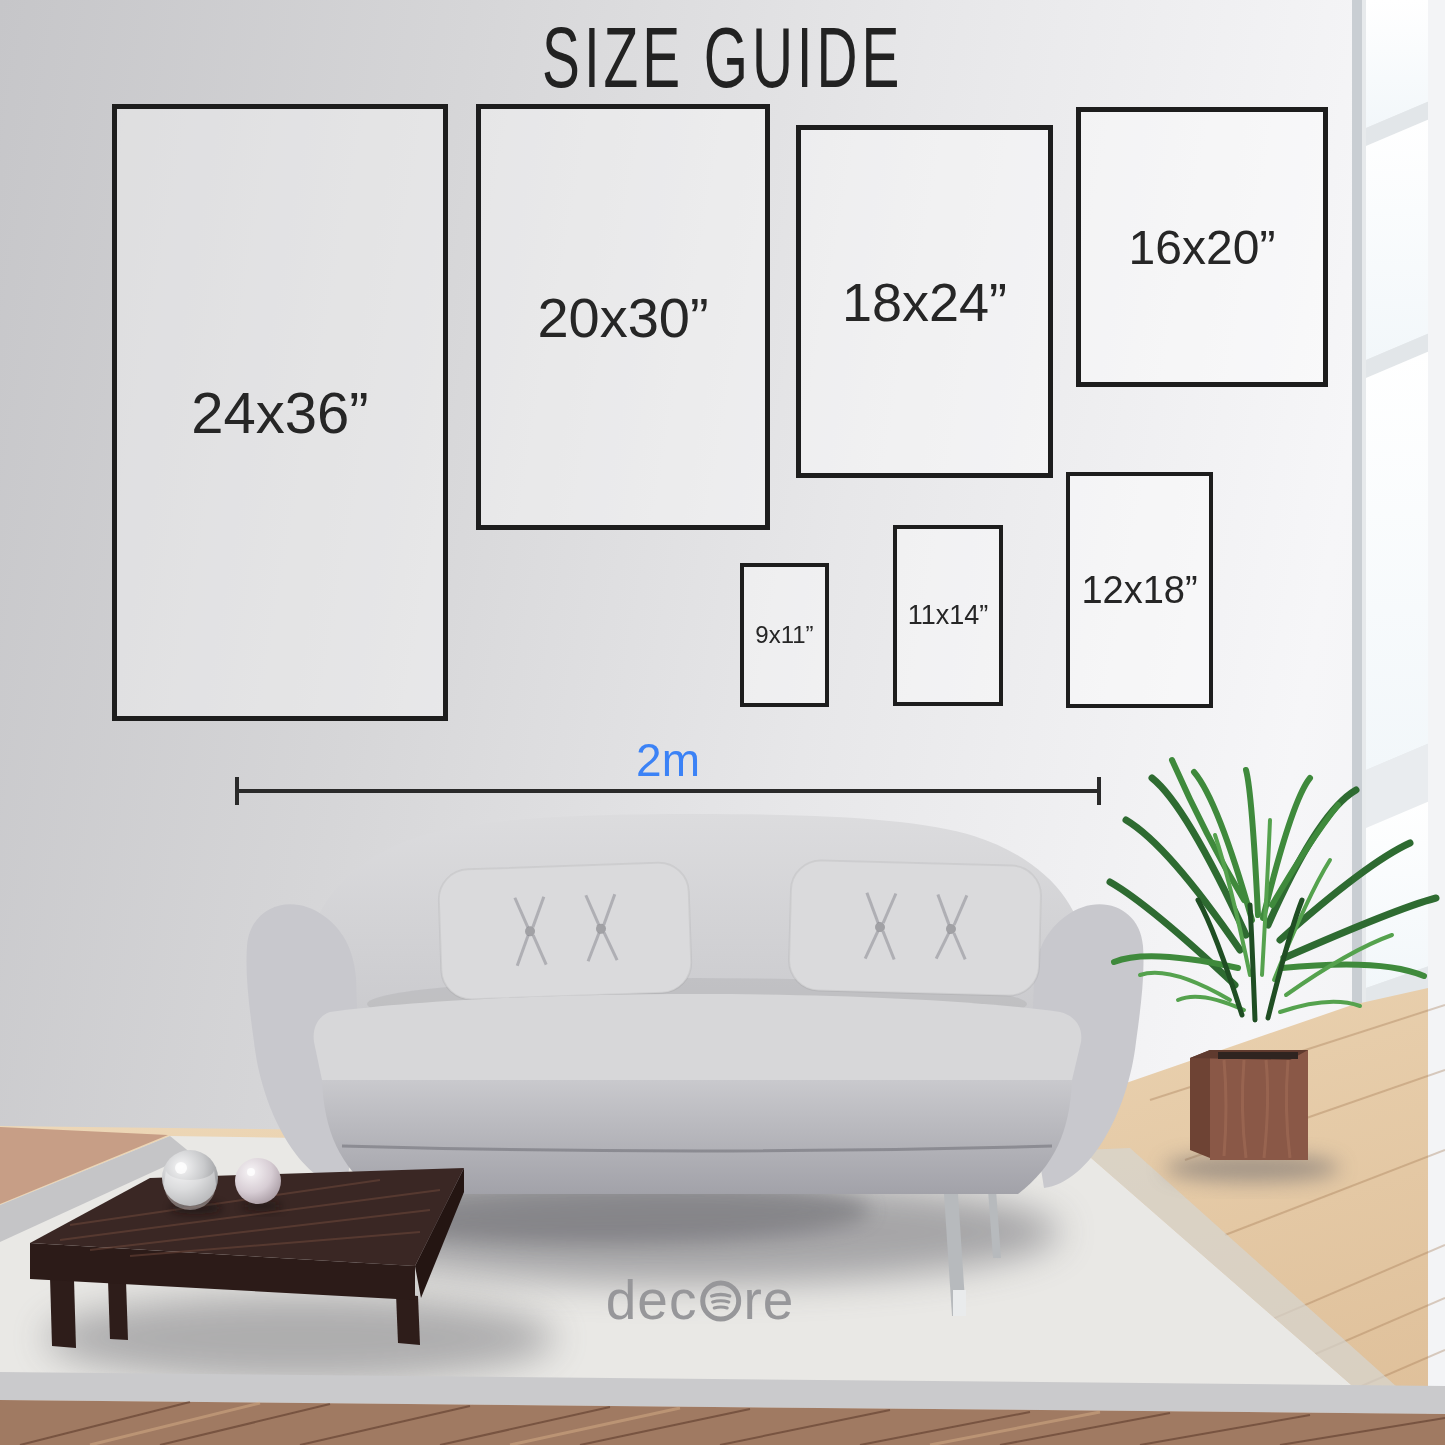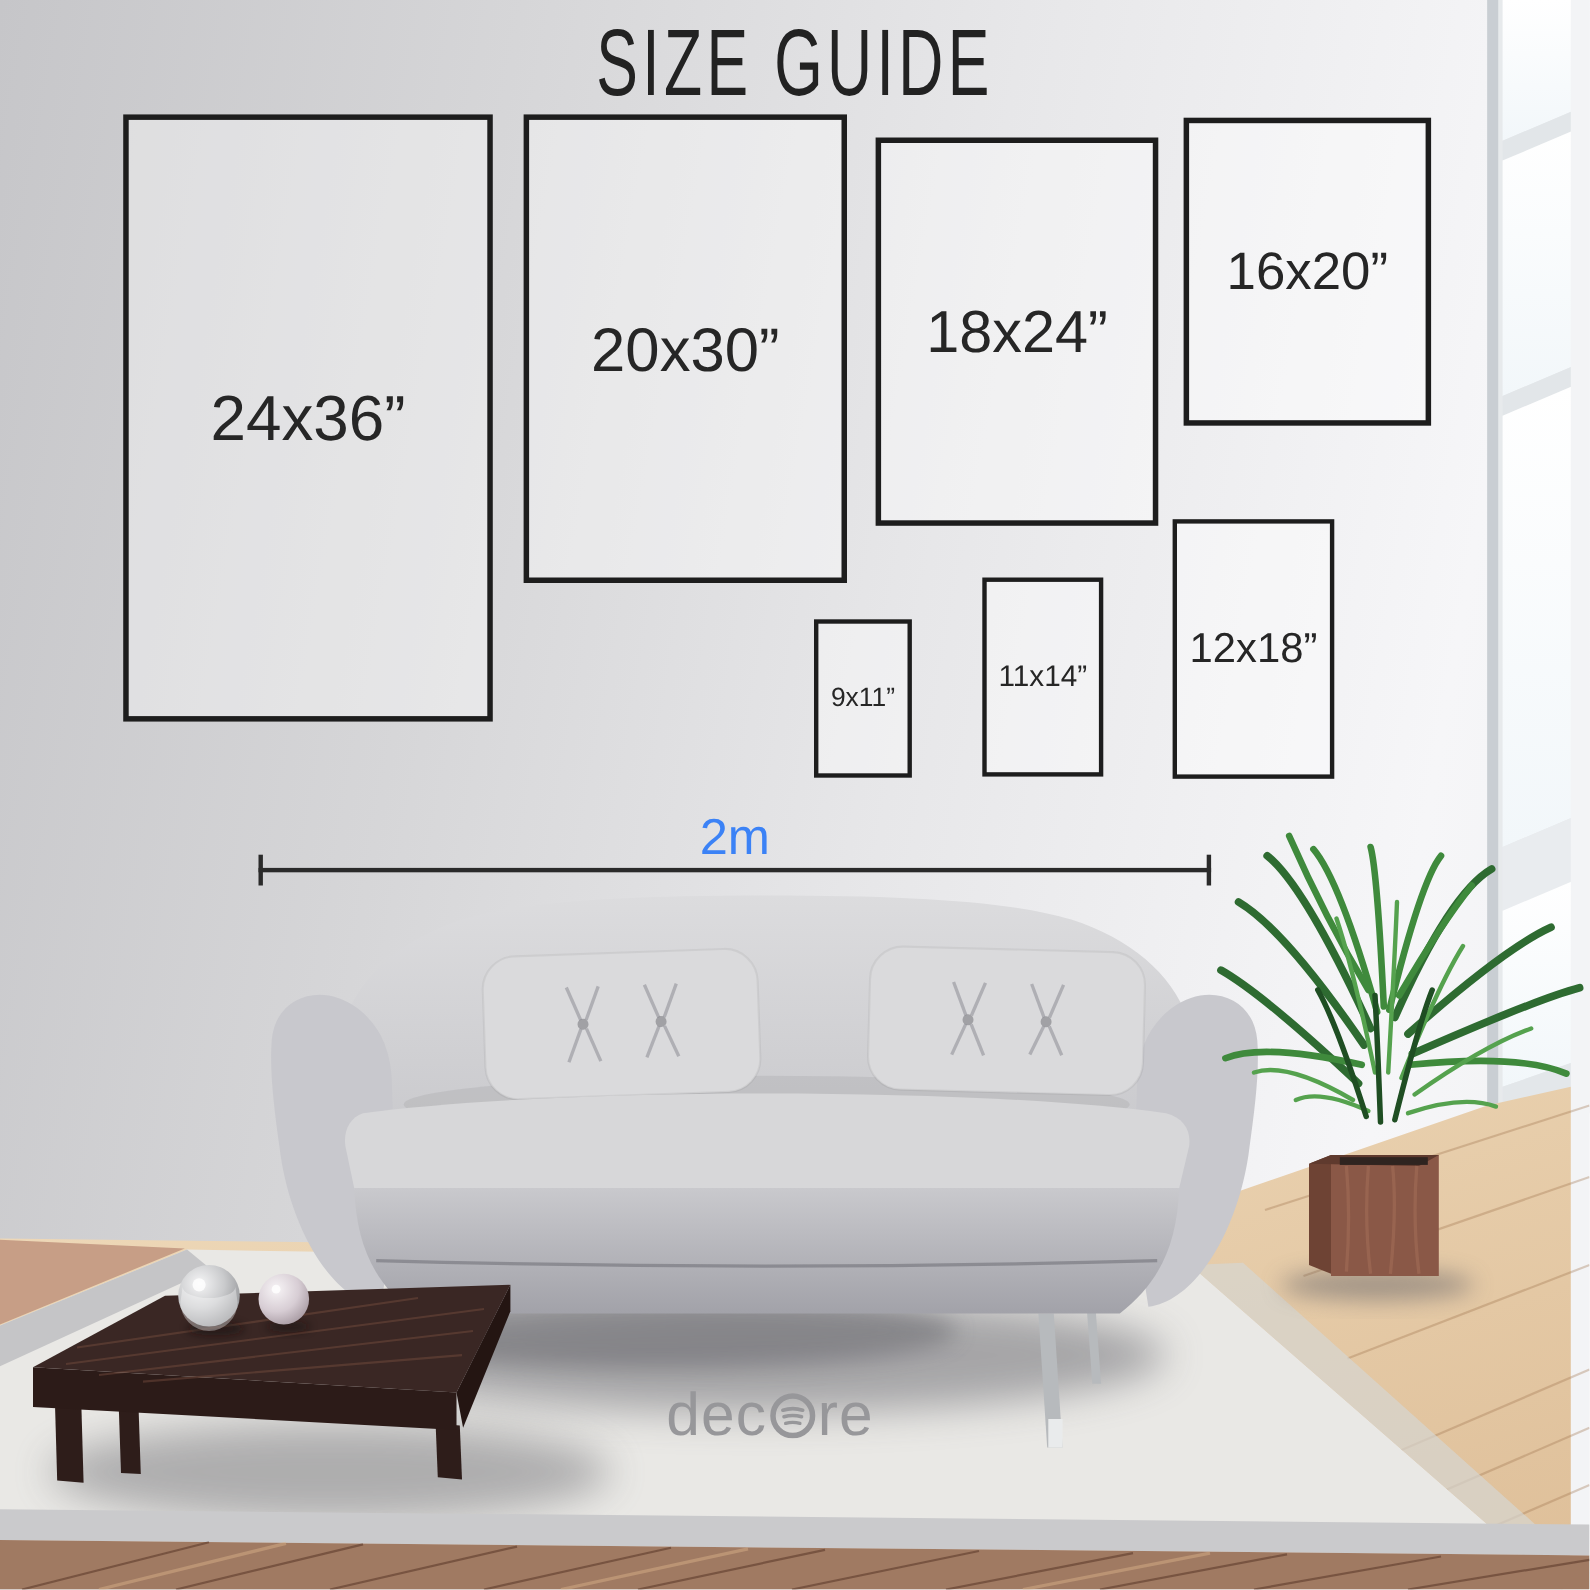--- a/index.html
+++ b/index.html
@@ -8,41 +8,41 @@
        background:linear-gradient(100deg,#c6c6c9 0%,#d6d6d8 28%,#e7e7e9 55%,#f6f6f8 84%,#f0f1f3 100%);}
   #scene{position:absolute;left:0;top:0;width:1445px;height:1445px;}
   
   .title-wrap{position:absolute;left:0;right:0;top:8px;text-align:center;}
   .title-inner{display:inline-block;transform:scaleX(0.66);transform-origin:center;
       font-size:86px;letter-spacing:6px;color:#222;font-weight:400;white-space:nowrap;}
   .sbox{position:absolute;box-sizing:border-box;border:5px solid #1d1d1d;
       background:rgba(255,255,255,0.38);display:flex;align-items:center;justify-content:center;}
   .sbox.small{border-width:4px;}
   .sbox .lbl{color:#262626;white-space:nowrap;}
-  #b24{left:112px;top:104px;width:336px;height:552px;}
+  #b24{left:112px;top:104px;width:336px;height:617px;}
   #b20{left:476px;top:104px;width:294px;height:426px;}
   #b18{left:796px;top:125px;width:257px;height:353px;}
-  #b16{left:1076px;top:107px;width:225px;height:280px;}
+  #b16{left:1076px;top:107px;width:252px;height:280px;}
   #b9 {left:740px;top:563px;width:89px;height:144px;}
   #b11{left:893px;top:525px;width:110px;height:181px;}
   #b12{left:1066px;top:472px;width:147px;height:236px;}
   #b24 .lbl{font-size:58px;} #b20 .lbl{font-size:56px;} #b18 .lbl{font-size:54px;}
   #b16 .lbl{font-size:48px;} #b9 .lbl{font-size:24px;} #b11 .lbl{font-size:27px;}
   #b12 .lbl{font-size:38px;}
   .scalebar{position:absolute;left:235px;top:733px;width:866px;height:75px;}
   .scalebar .num{position:absolute;left:0;right:0;top:0;text-align:center;
       font-size:46px;color:#3b82f6;}
   .scalebar .line{position:absolute;left:0;right:0;top:56px;height:4px;background:#2a2a2a;}
   .scalebar .tick{position:absolute;top:44px;width:4px;height:28px;background:#2a2a2a;}
   .scalebar .tick.l{left:0;} .scalebar .tick.r{right:0;}
   
   .brand{position:absolute;left:700px;top:1256px;transform:translateX(-50%);
       text-align:center;color:#97979a;line-height:1;}
   .brand .l1{font-size:55px;letter-spacing:1px;}
-  .brand .l2{font-size:55px;letter-spacing:1px;margin-top:3px;display:flex;align-items:center;justify-content:center;}
+  .brand .l2{font-size:55px;letter-spacing:1px;margin-top:17px;display:flex;align-items:center;justify-content:center;}
   .brand svg{margin:0 2px;}
 </style>
 </head>
 <body>
 
 <svg id="scene" viewBox="0 0 1445 1445" aria-hidden="true">
   <defs>
     <filter id="blur4" x="-60%" y="-60%" width="220%" height="220%">
         <feGaussianBlur stdDeviation="4"></feGaussianBlur>
       </filter>

